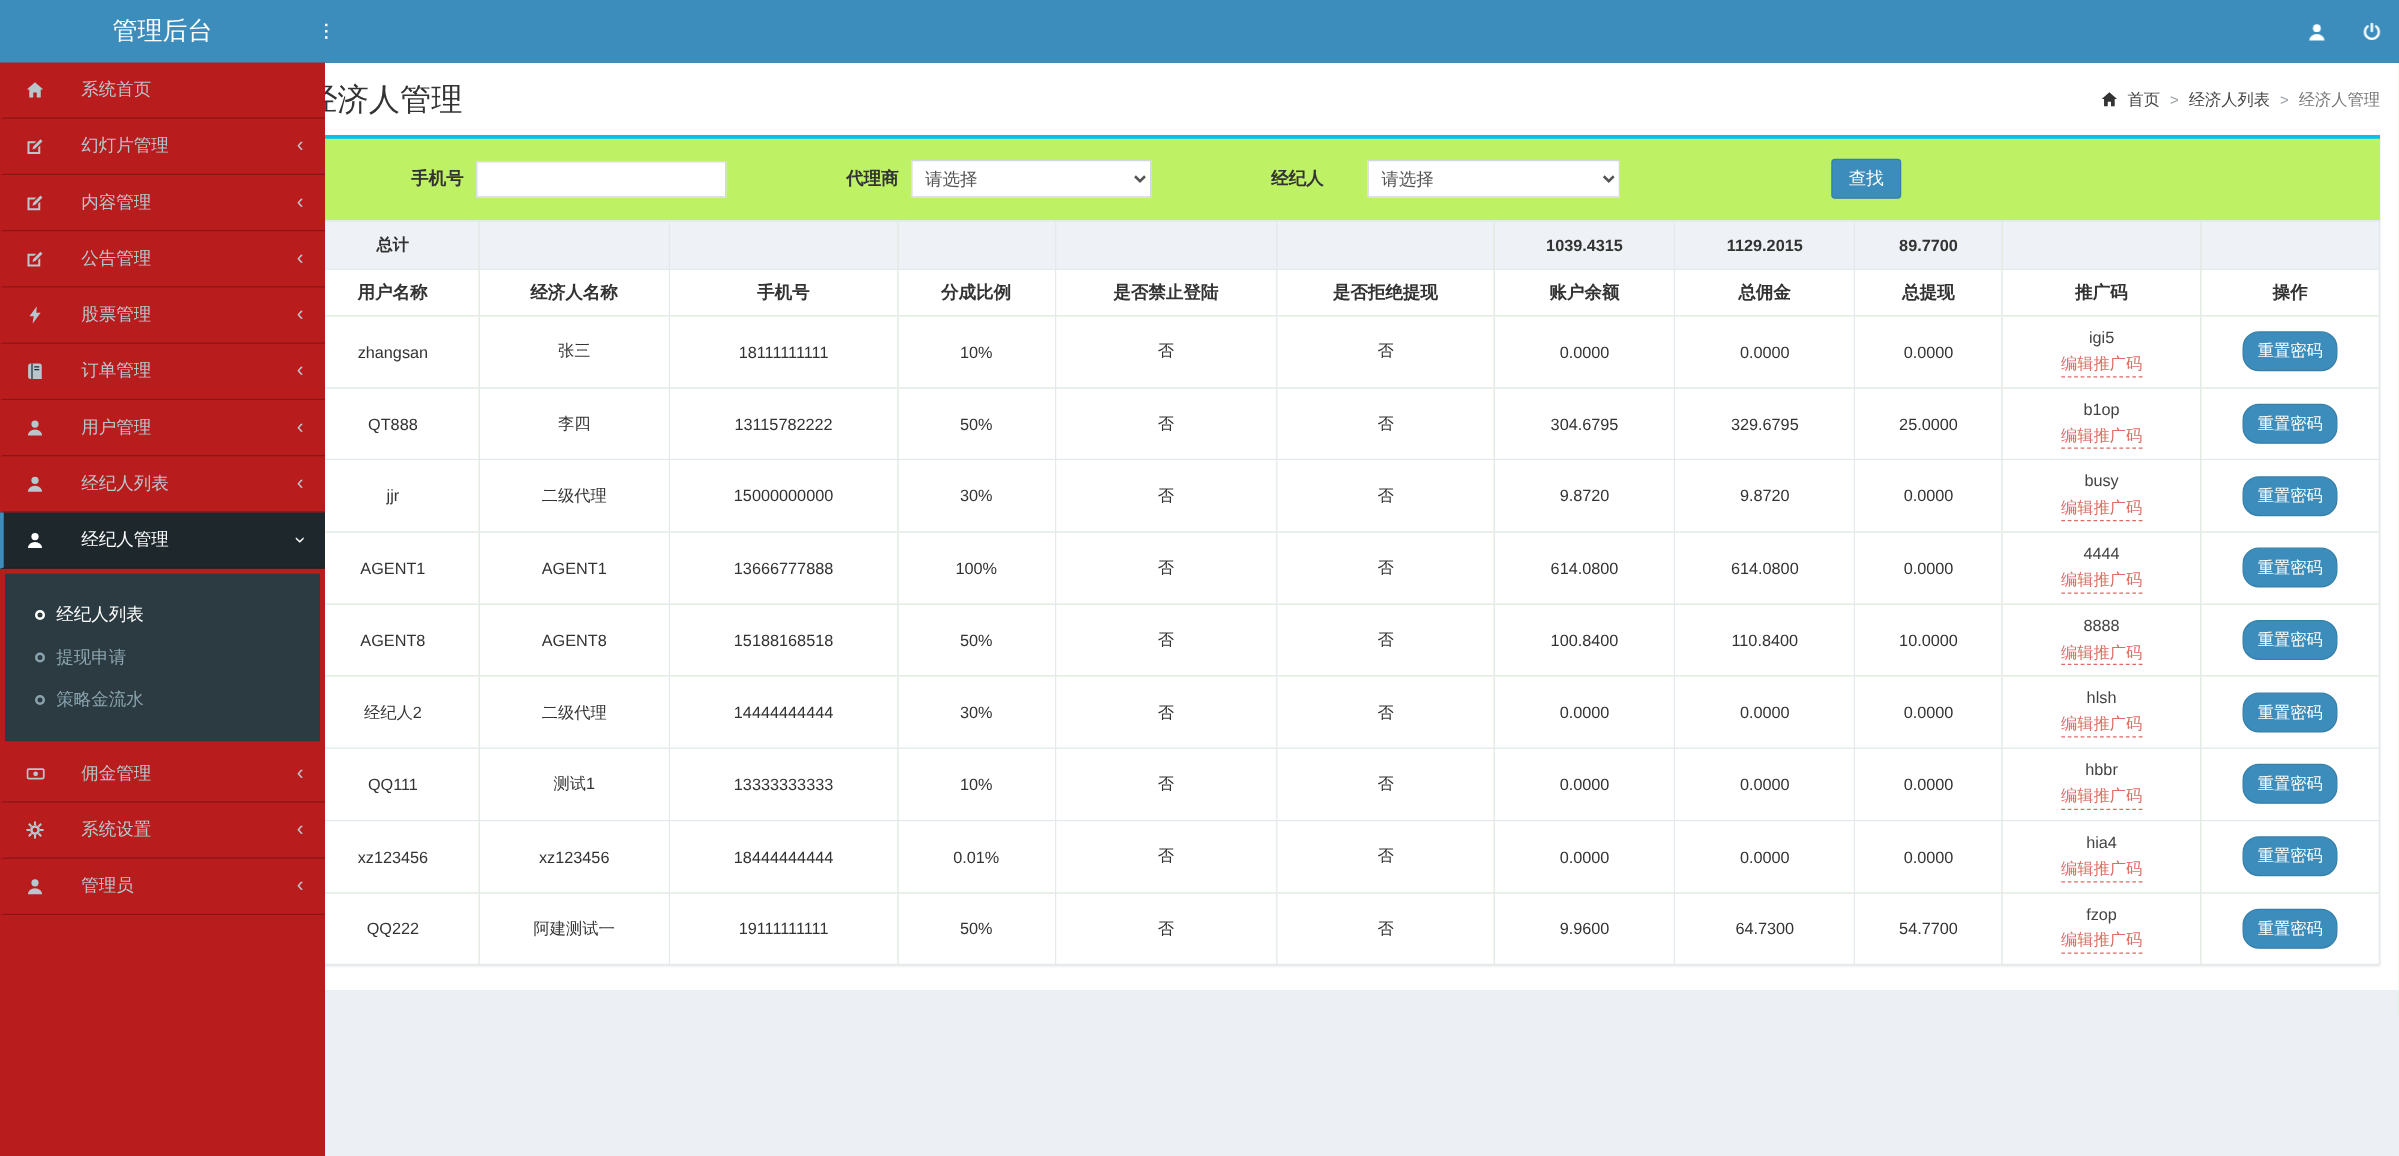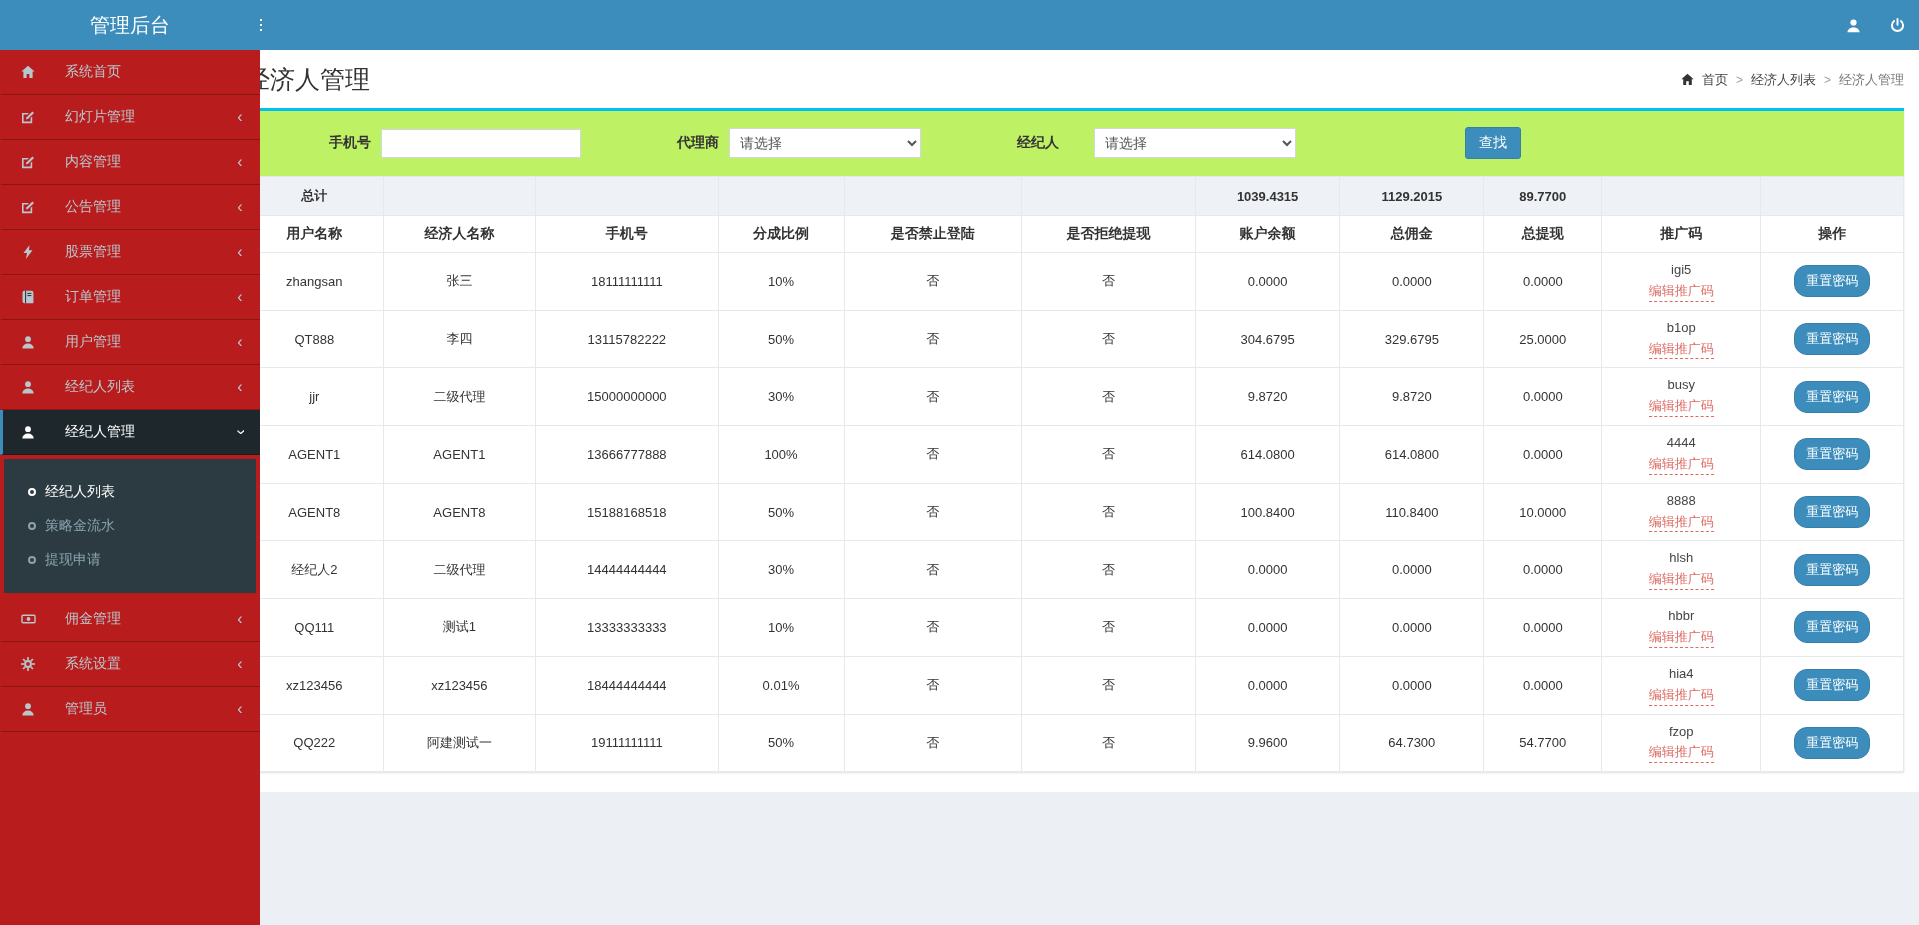--- a/index.html
+++ b/index.html
@@ -161,25 +161,25 @@
         <span class="chev open">‹</span>
       </li>
       <li style="list-style:none">
         <ul class="submenu">
           <li class="submenu-item active">
             <span class="circle-o"></span>
             <span>经纪人列表</span>
           </li>
           <li class="submenu-item">
             <span class="circle-o"></span>
-            <span>策略金流水</span>
+            <span>提现申请</span>
           </li>
           <li class="submenu-item">
             <span class="circle-o"></span>
-            <span>提现申请</span>
+            <span>策略金流水</span>
           </li>
         </ul>
       </li>
       <li class="menu-item">
         <span class="mi-icon">
           <svg width="15" height="14" viewBox="0 0 15 14">
               <rect x="1" y="3.2" width="13" height="7.6" rx="1" fill="none" stroke="currentColor" stroke-width="1.4"></rect>
               <circle cx="7.5" cy="7" r="1.9" fill="currentColor"></circle>
             </svg>
         </span>

